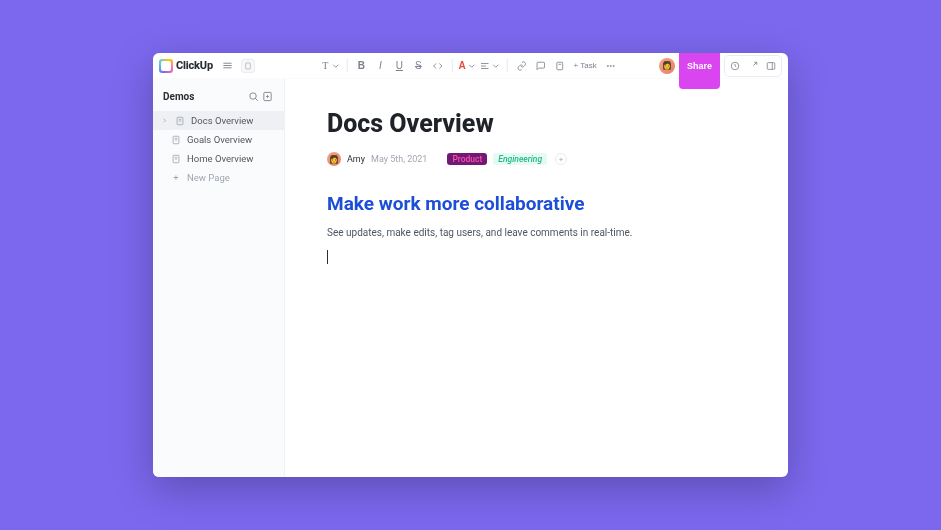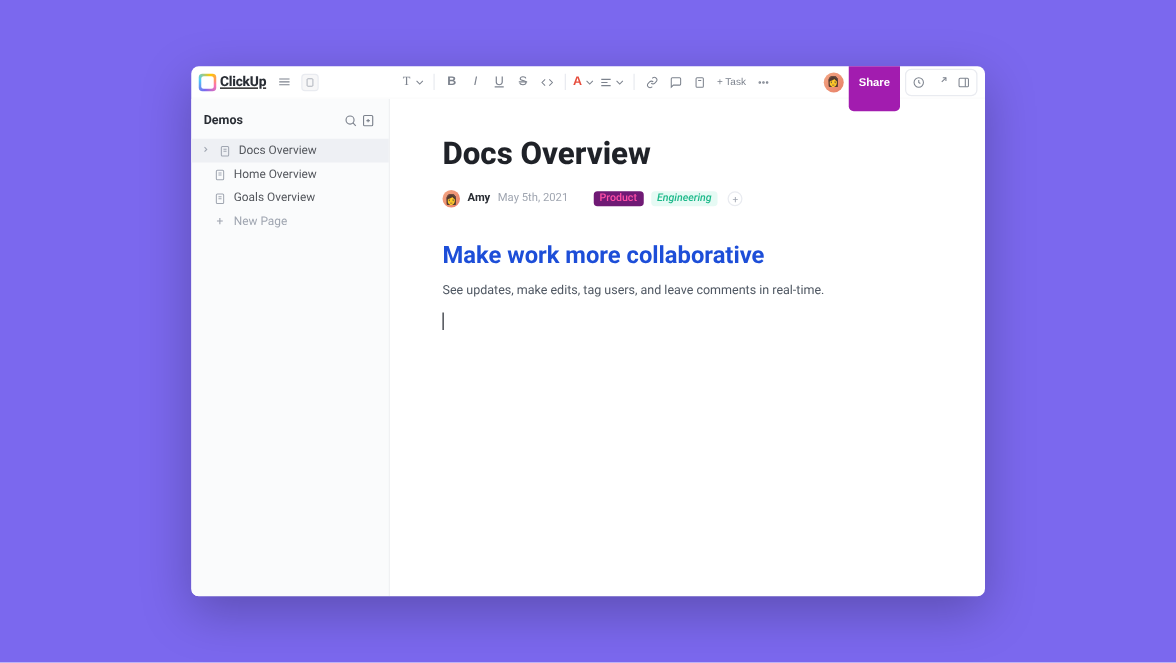--- a/index.html
+++ b/index.html
@@ -24,21 +24,21 @@
     flex-direction: column;
     overflow: hidden;
   }
   .topbar {
     height: 26px;
     display: flex;
     align-items: center;
     padding: 0 6px;
     border-bottom: 1px solid rgba(0,0,0,0.02);
   }
-  .logo { display:flex; align-items:center; gap:3px; margin-right:4px;text-decoration:underline; }
+  .logo { display:flex; align-items:center; gap:3px; margin-right:4px; }
   .logo-mark {
     width: 14px; height: 14px;
     background: conic-gradient(from 200deg, #7b68ee, #49ccf9, #ffc800, #fd71af, #7b68ee);
     border-radius: 3px;
     position: relative;
   }
   .logo-mark::after{
     content:""; position:absolute; inset:2px; background:#fff; border-radius:2px;
   }
   .logo-text { font-size:11px; font-weight:800; color:#292d34; letter-spacing:-0.2px;}
@@ -64,47 +64,47 @@
     border-radius:3px;font-size:10px;
   }
   .tb-btn svg{width:10px;height:10px;stroke:currentColor;fill:none;stroke-width:2;}
   .task-btn{
     display:flex;align-items:center;gap:2px;font-size:8px;color:#7c828d;background:none;border:none;cursor:pointer;
     padding:2px 3px;border-radius:3px;
   }
   .topbar-right{margin-left:auto;display:flex;align-items:center;gap:4px;}
   .avatar{width:16px;height:16px;border-radius:50%;background:linear-gradient(135deg,#f3a683,#e77f67);display:flex;align-items:center;justify-content:center;font-size:8px;color:#fff;}
   .share-btn{
-    background:#a21caf;color:#fff;border:none;border-radius:4px;
+    background:#d946ef;color:#fff;border:none;border-radius:4px;
     font-size:9px;font-weight:600;padding:18px 8px;cursor:pointer;
   }
   .right-icons{display:flex;align-items:center;gap:2px;border:1px solid #e9ebf0;border-radius:5px;padding:2px;}
   .body{flex:1;display:flex;overflow:hidden;position:relative;}
   .sidebar{
-    width:159px;background:#fafbfc;border-right:1px solid #f0f1f3;
+    width:132px;background:#fafbfc;border-right:1px solid #f0f1f3;
     display:flex;flex-direction:column;padding-top:10px;
   }
   .sb-header{
     display:flex;align-items:center;padding:0 10px 8px 10px;
   }
   .sb-title{font-size:10px;font-weight:700;color:#292d34;flex:1;}
   .sb-header .ic-btn{width:14px;height:14px;}
   .sb-item{
     display:flex;align-items:center;gap:6px;padding:4px 10px 4px 18px;
     font-size:9.5px;color:#54575d;cursor:pointer;
   }
   .sb-item.active{background:#eef0f4;}
   .sb-item .chev{width:8px;color:#a0a6b1;margin-left:-10px;}
   .sb-item .doc-ic{width:10px;height:10px;color:#a0a6b1;flex-shrink:0;}
   .sb-item.new{color:#a0a6b1;}
   .content{flex:1;padding:30px 42px;overflow:auto;}
   .doc-title{font-size:25px;font-weight:800;color:#1f2228;margin-bottom:14px;}
   .meta-row{display:flex;align-items:center;gap:6px;margin-bottom:26px;}
   .meta-row .avatar{width:14px;height:14px;}
-  .author{font-size:9px;font-weight:700;color:#292d34;}
+  .author{font-size:9px;font-weight:400;color:#292d34;}
   .date{font-size:9px;color:#a0a6b1;margin-right:14px;}
   .tag{font-size:8.5px;padding:1px 5px;border-radius:3px;font-weight:500;}
   .tag.product{background:#701a75;color:#ff4fa7;}
   .tag.eng{background:#e6faf4;color:#1db98a;font-style:italic;}
   .tag-add{width:12px;height:12px;border:1px solid #e9ebf0;border-radius:50%;display:flex;align-items:center;justify-content:center;font-size:8px;color:#a0a6b1;cursor:pointer;margin-left:2px;}
   .h2{font-size:19px;font-weight:700;color:#1d4ed8;margin-bottom:10px;}
   .para{font-size:10px;color:#4f5762;line-height:1.5;}
   .cursor-caret{
     margin-top:10px;width:1px;height:14px;background:#292d34;
     animation:blink 1.1s step-end infinite;
@@ -268,31 +268,31 @@
         <span>Docs Overview</span>
       </div>
       <div class="sb-item">
         <span class="doc-ic">
           <svg viewBox="0 0 24 24" stroke="currentColor" fill="none" stroke-width="2">
               <rect x="5" y="3" width="14" height="18" rx="2"></rect>
               <line x1="9" y1="8" x2="15" y2="8"></line>
               <line x1="9" y1="12" x2="15" y2="12"></line>
             </svg>
         </span>
-        <span>Home Overview</span>
+        <span>Goals Overview</span>
       </div>
       <div class="sb-item">
         <span class="doc-ic">
           <svg viewBox="0 0 24 24" stroke="currentColor" fill="none" stroke-width="2">
               <rect x="5" y="3" width="14" height="18" rx="2"></rect>
               <line x1="9" y1="8" x2="15" y2="8"></line>
               <line x1="9" y1="12" x2="15" y2="12"></line>
             </svg>
         </span>
-        <span>Goals Overview</span>
+        <span>Home Overview</span>
       </div>
       <div class="sb-item new">
         <span class="doc-ic" style="display:flex;align-items:center;justify-content:center;">+</span>
         <span>New Page</span>
       </div>
     </div>
 
     <div class="content">
       <h1 class="doc-title">Docs Overview</h1>
       <div class="meta-row">

